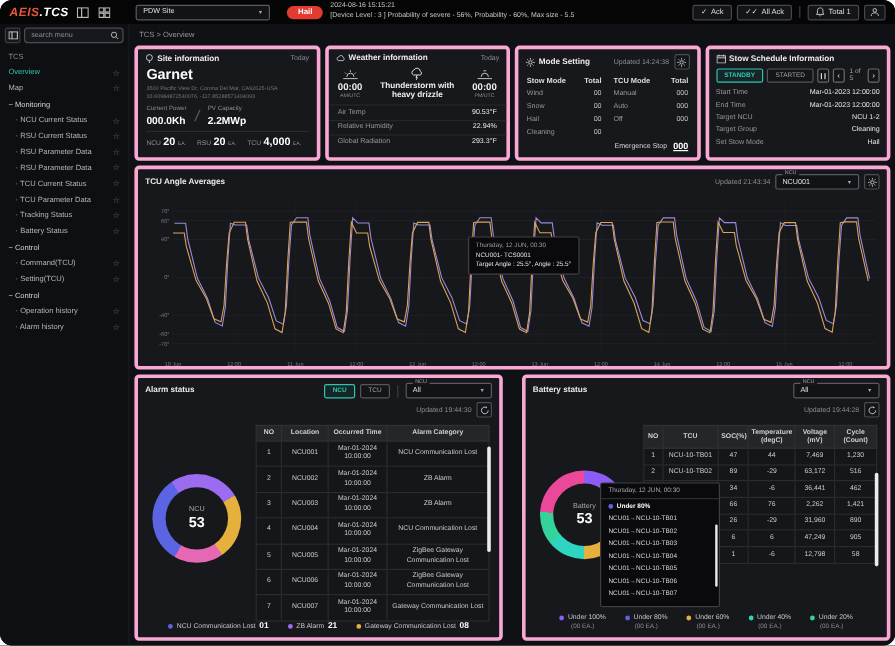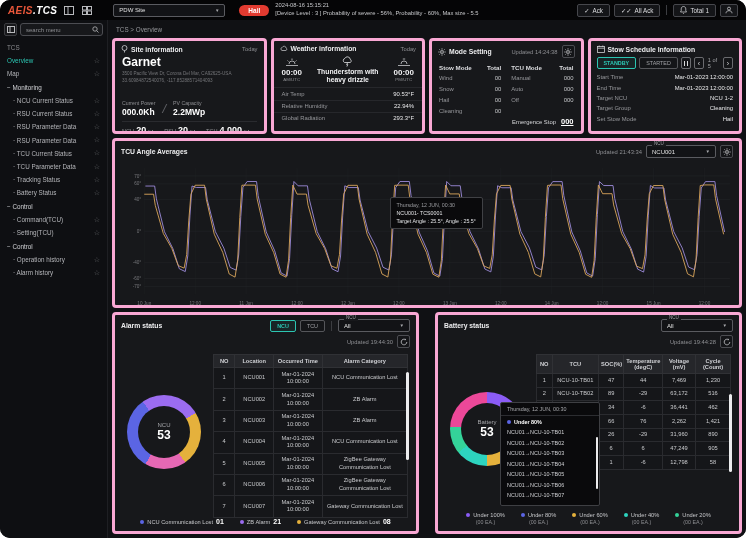--- a/index.html
+++ b/index.html
@@ -49,21 +49,21 @@
   .row-top{display:flex;gap:4px;height:96px;margin-top:2px;}
   .row-top .panel{flex:1 1 0;min-width:0;}
   .panel-head{display:flex;align-items:center;gap:3px;padding:4px 6px 2px;font-size:6.8px;font-weight:bold;color:#ececee;}
   .panel-head .hicon{color:#cfd0d3;display:flex;}
   .head-right{margin-left:auto;font-size:5.8px;font-weight:normal;color:#8e8f93;display:flex;align-items:center;gap:4px;}
   .icon-box{width:13px;height:13px;border:1px solid #4c4d52;border-radius:2px;background:#141518;display:flex;align-items:center;justify-content:center;color:#c9cacd;}
   
   .site-body{padding:0 7px;display:flex;flex-direction:column;flex:1;}
   .site-name{font-size:12px;font-weight:bold;color:#fff;margin:0 0 2px;}
   .site-addr{font-size:4.6px;color:#737478;line-height:1.45;}
-  .power-row{display:flex;align-items:center;gap:7px;margin-top:16px;}
+  .power-row{display:flex;align-items:center;gap:7px;margin-top:4px;}
   .pblock .plabel{font-size:5.2px;color:#8e8f93;margin-bottom:1px;}
   .pblock .pvalue{font-size:8.5px;font-weight:bold;color:#fff;}
   .pslash{font-size:13px;color:#5f6064;font-style:italic;}
   .counts-row{border-top:1px solid #2a2b2f;margin-top:4px;padding:3px 0 0;display:flex;gap:9px;align-items:baseline;}
   .count .clabel{font-size:5.6px;color:#8e8f93;margin-right:2px;}
   .count .cvalue{font-size:9px;font-weight:bold;color:#fff;}
   .count .cunit{font-size:4.4px;color:#8e8f93;}
   
   .weather-top{display:flex;align-items:center;justify-content:space-between;padding:1px 8px 3px;text-align:center;}
   .sun-block .stime{font-size:8px;font-weight:bold;color:#f0f0f2;}

